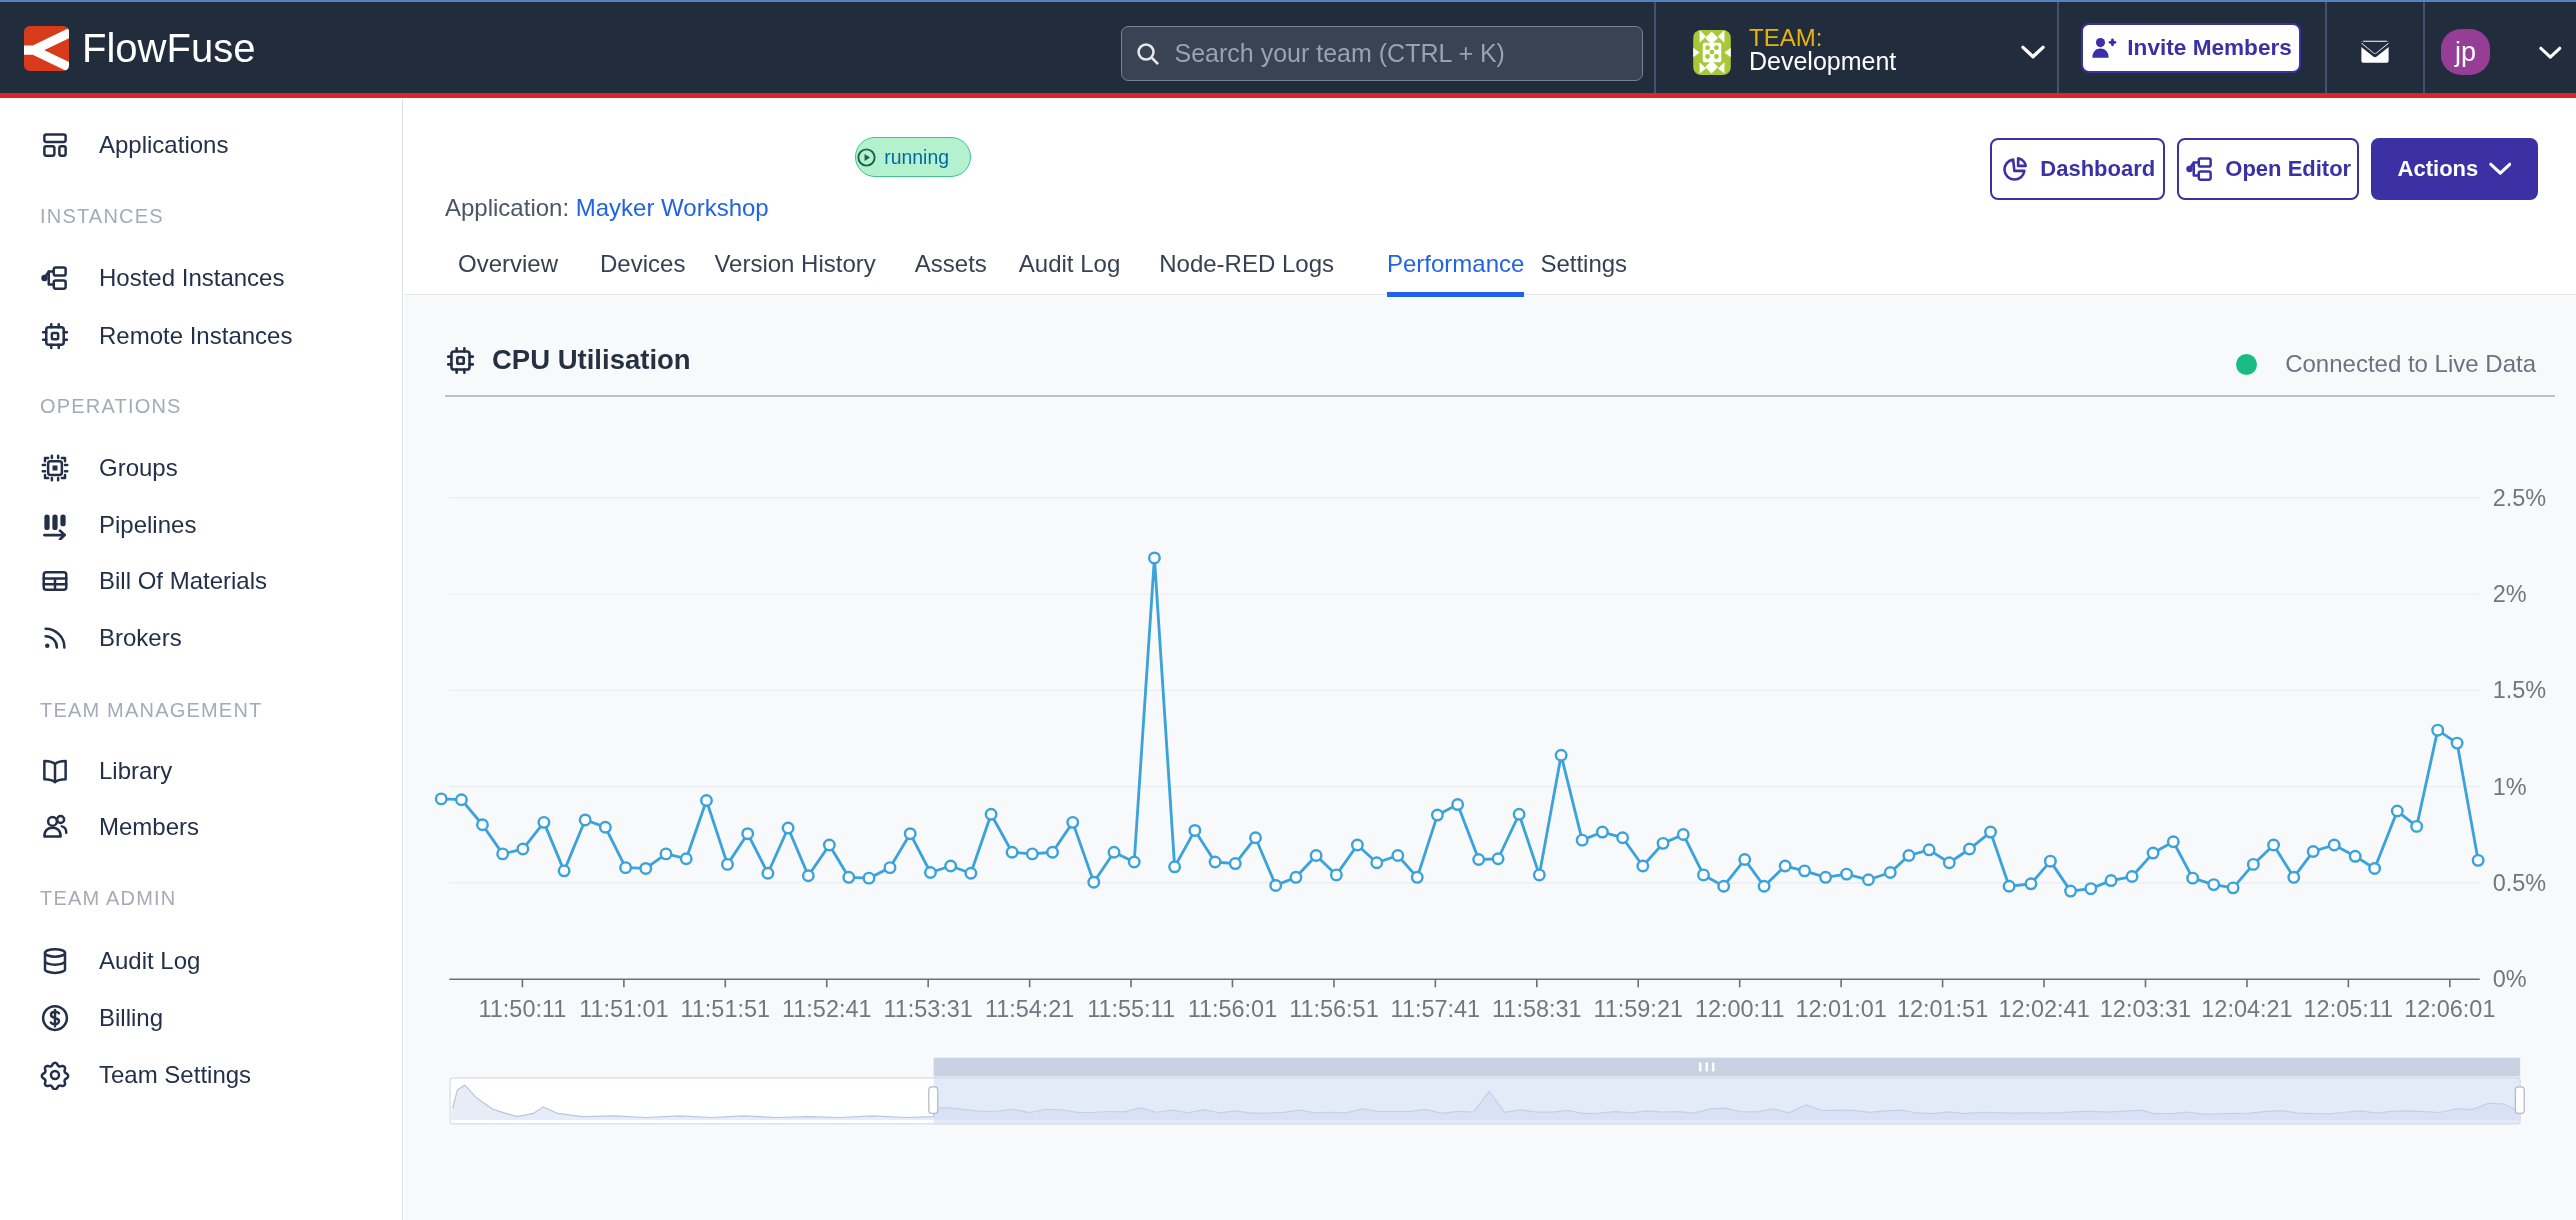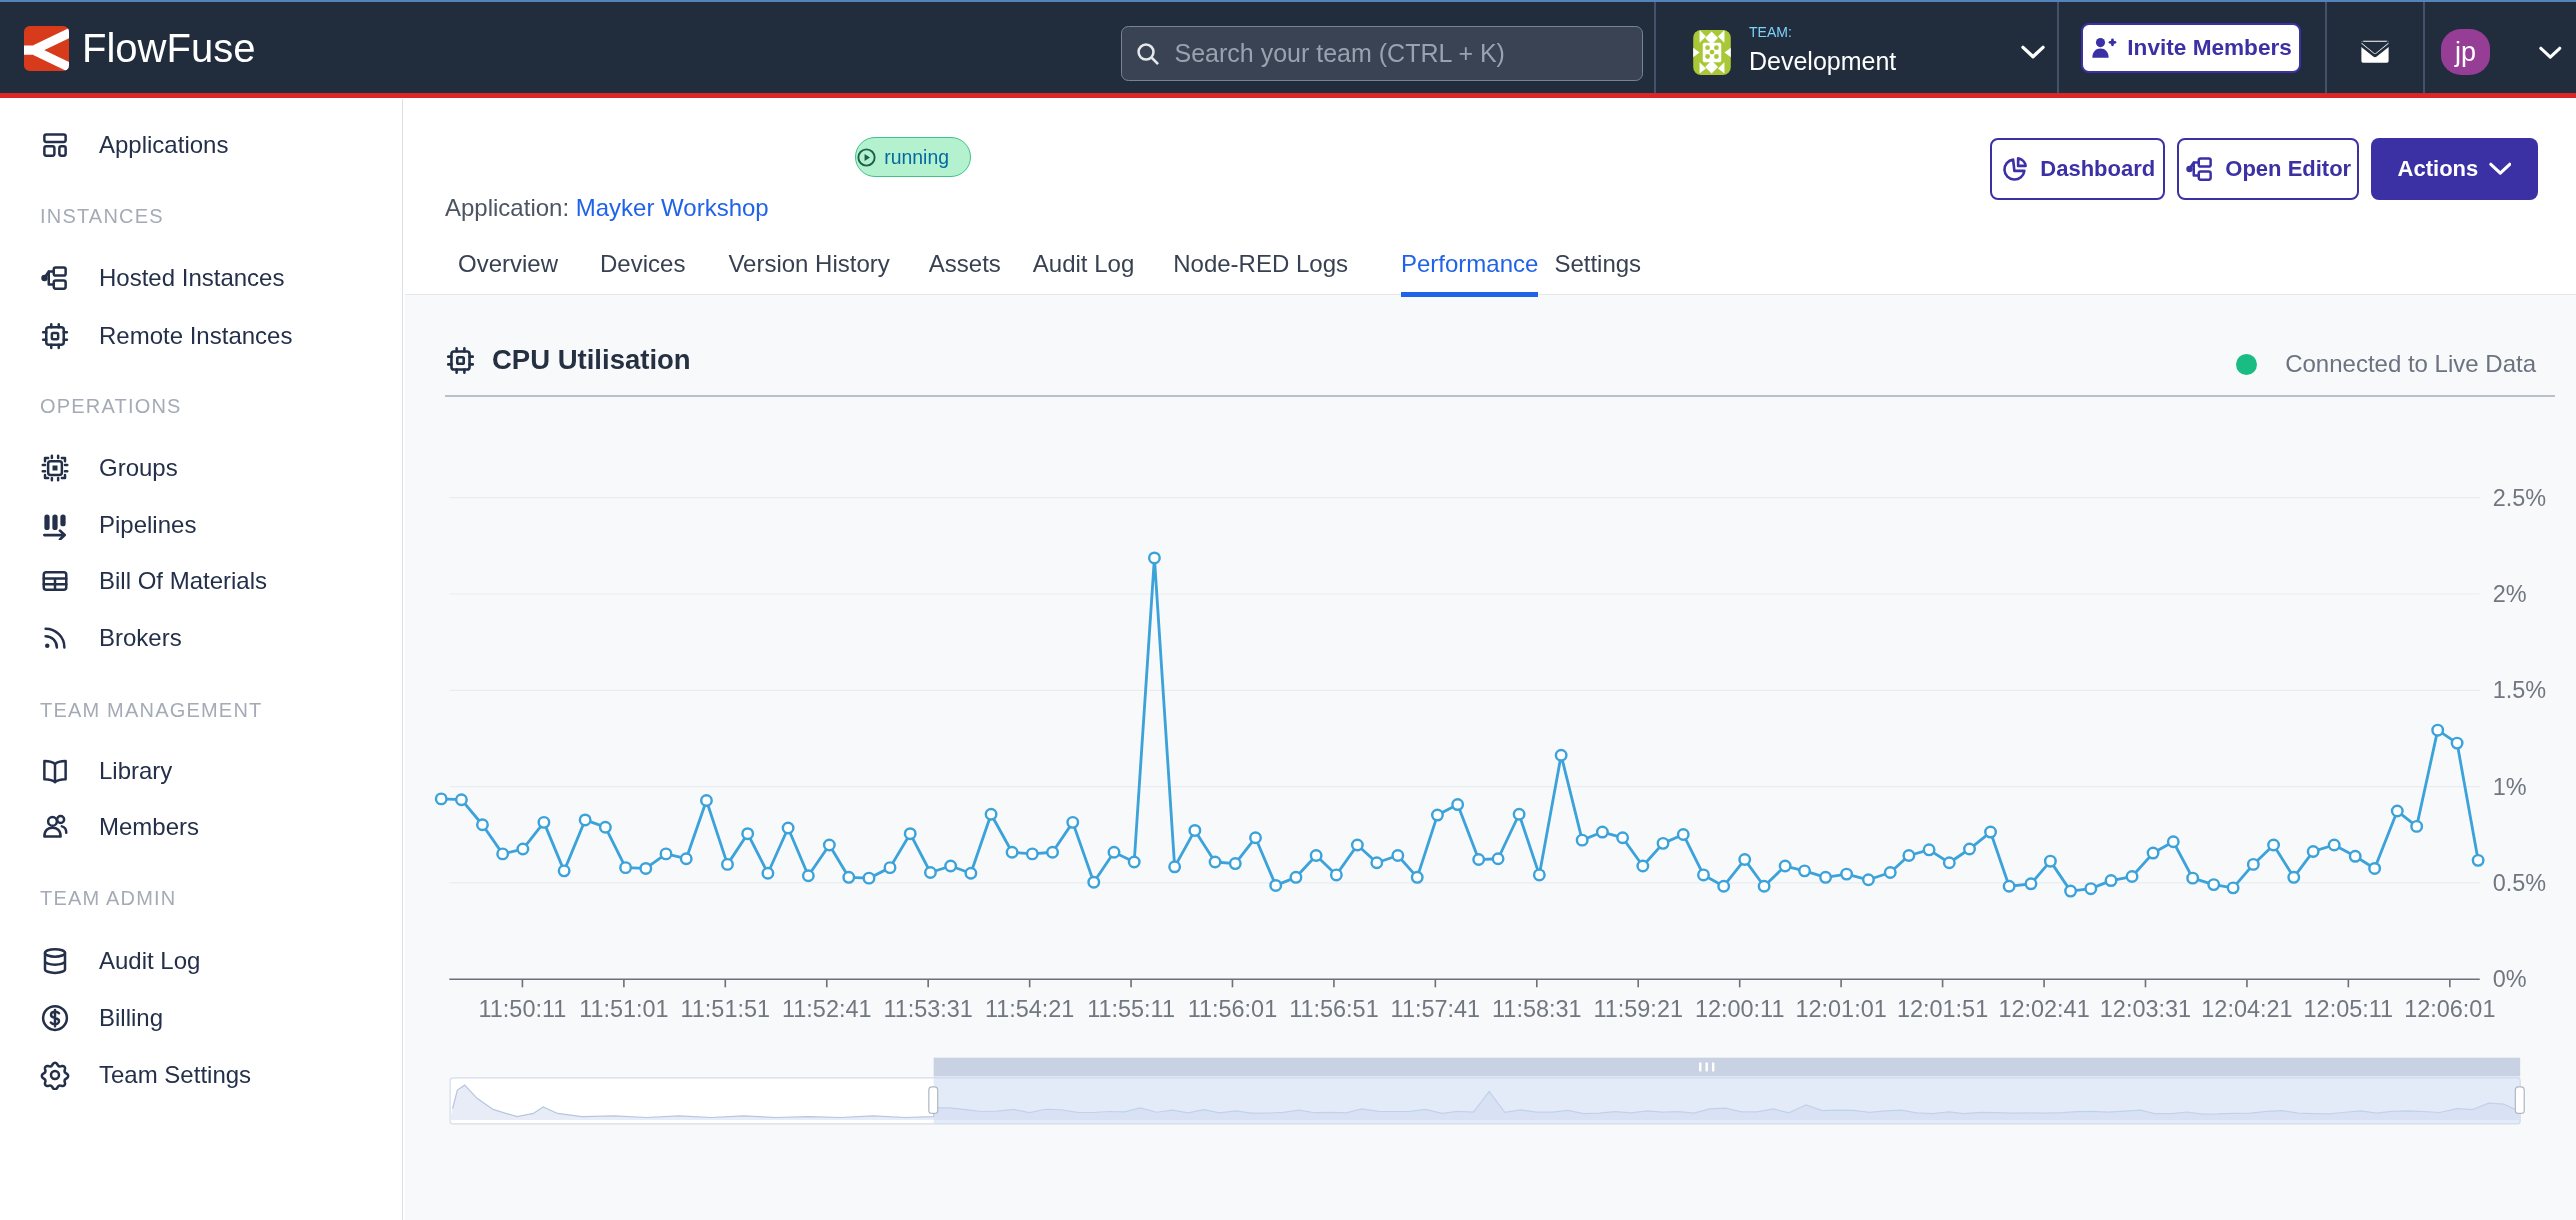--- a/index.html
+++ b/index.html
@@ -74,21 +74,21 @@
         </g>
 <g fill="#a9c838">
           <circle cx="18" cy="22" r="3"></circle>
           <circle cx="29" cy="22" r="3"></circle>
           <circle cx="18" cy="33" r="3"></circle>
           <circle cx="29" cy="33" r="3"></circle>
           <circle cx="23.5" cy="27.5" r="3"></circle>
         </g>
 </g>
     </svg>
-<div style="position:absolute;left:1749px;top:22px;font-size:14px;color:#7dd3fc">TEAM:</div>
+<div style="position:absolute;left:1749px;top:22px;font-size:24px;color:#eab308">TEAM:</div>
 <div style="position:absolute;left:1749px;top:45px;font-size:25px;font-weight:500;color:#fff">Development</div>
 <svg width="24" height="15.4" viewBox="0 0 36 22" style="position:absolute;left:2021px;top:43px">
       <path d="M3,3 L18,17 L33,3" fill="none" stroke="#fff" stroke-width="5" stroke-linecap="round" stroke-linejoin="round"></path>
     </svg>
 <div class="vdiv" style="left:2057px"></div>
 <div style="position:absolute;left:2081px;top:21px;width:220px;height:50px;background:#fff;border:2.4px solid #3b31a5;border-radius:8px;display:flex;align-items:center;justify-content:center;gap:9.7px">
   <svg width="27.5" height="24" viewBox="0 0 24 22" fill="#3b31a5">
         <circle cx="9" cy="6" r="4.2"></circle>
         <path d="M1.5,20 C1.5,14.5 4.8,11.5 9,11.5 C13.2,11.5 16.5,14.5 16.5,20 Z"></path>
         <rect x="16.5" y="4.5" width="7" height="2.6" rx="1.3"></rect>
@@ -233,21 +233,21 @@
       <span>Open Editor</span>
     </div>
 <div class="btn solid" style="left:1966px;width:167px">
       <span>Actions</span>
  <svg width="22.6" height="14.6" viewBox="0 0 36 22">
         <path d="M3,3 L18,17 L33,3" fill="none" stroke="#fff" stroke-width="5" stroke-linecap="round" stroke-linejoin="round"></path>
       </svg>
 </div>
   <div class="tabs">
     <div class="tab" style="margin-right:42px">Overview</div>
-      <div class="tab" style="margin-right:43px">Devices</div>
+      <div class="tab" style="margin-right:29px">Devices</div>
       <div class="tab" style="margin-right:39px">Version History</div>
     <div class="tab" style="">Assets</div>
       <div class="tab" style="margin-right:39px">Audit Log</div>
       <div class="tab" style="margin-right:53px">Node-RED Logs</div>
     <div class="tab active" style="margin-right:16px">Performance</div>
       <div class="tab" style="margin-right:0">Settings</div>
   </div>
   <div class="charthead">
       <svg width="31" height="31" viewBox="0 0 24 24" fill="none" stroke="#222f44" stroke-width="2" stroke-linecap="round" stroke-linejoin="round">
         <rect x="5" y="5" width="14" height="14" rx="2"></rect>

